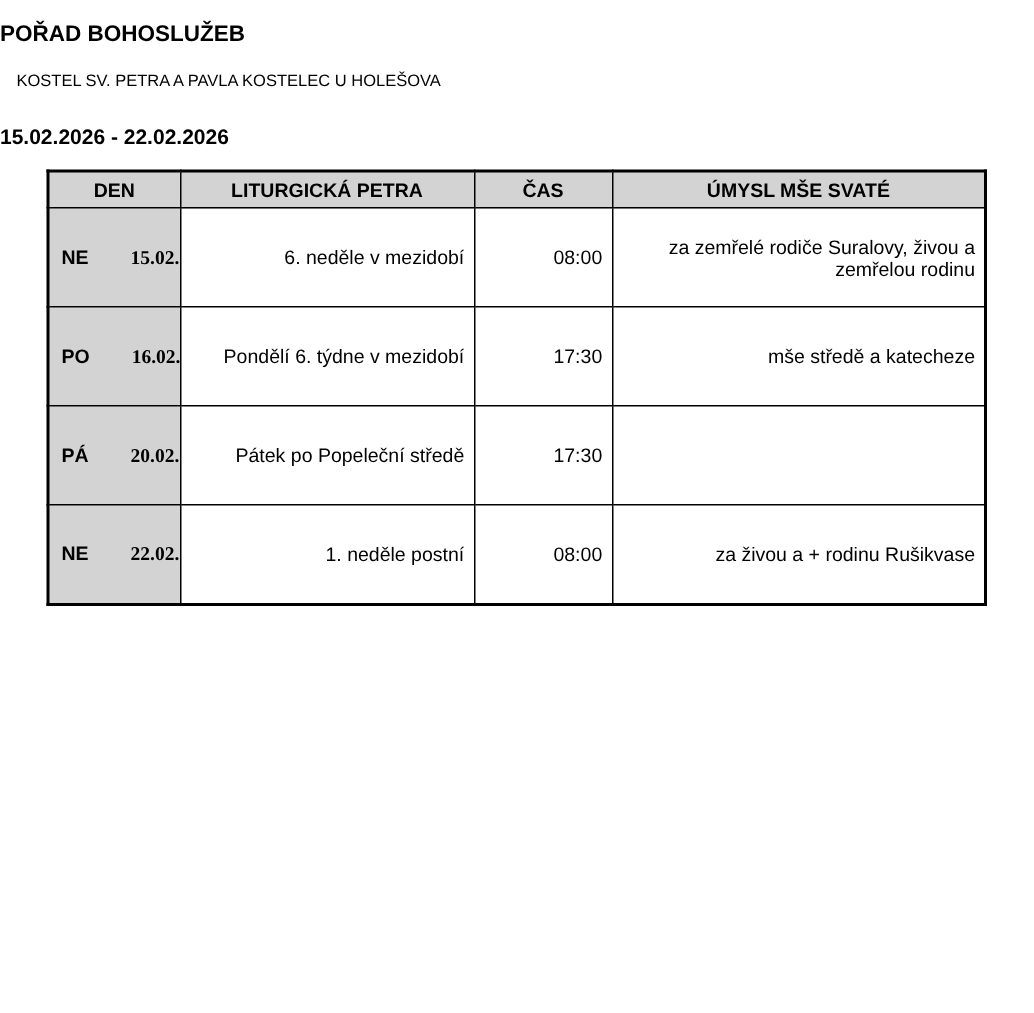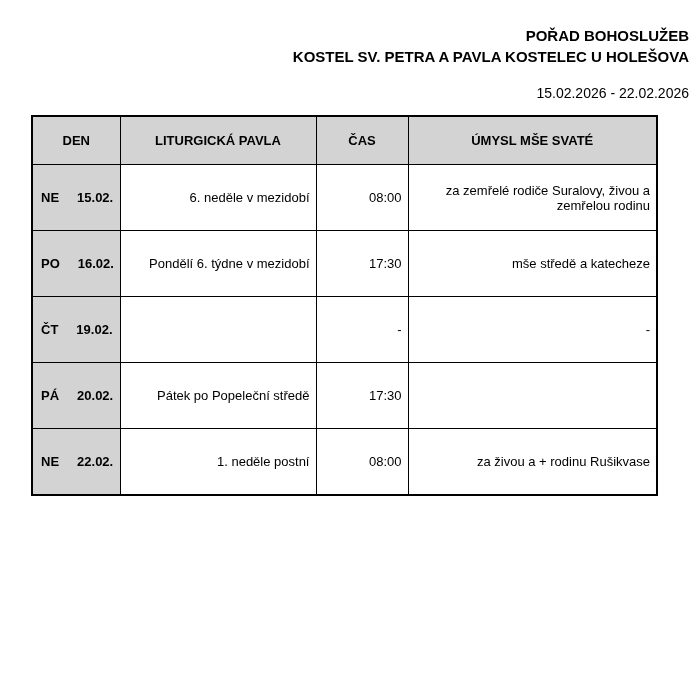--- a/index.html
+++ b/index.html
@@ -6,73 +6,74 @@
   html, body {
     margin: 0;
     padding: 0;
     width: 689px;
     height: 675px;
     background: #ffffff;
     color: #000000;
     font-family: "Liberation Sans", sans-serif;
   }
   .doc-header {
-    text-align: right;
-    padding-top: 25px;
+    text-align: left;
+    padding-top: 12px;
   }
   .doc-title {
     font-size: 15px;
     font-weight: bold;
     line-height: 21px;
     margin: 0;
   }
   .doc-subtitle {
-    font-size: 15px;
-    font-weight: bold;
+    font-size: 11px;
+    font-weight: normal;
     line-height: 21px;
-    margin: 0;
+    margin: 11px;
   }
   .doc-daterange {
     font-size: 14px;
-    font-weight: normal;
+    font-weight: bold;
     line-height: 20px;
     margin-top: 16px;
   }
   table.schedule {
     border-collapse: collapse;
     table-layout: fixed;
     width: 625px;
     margin: 12px auto 0 auto;
     border: 2px solid #000000;
   }
   .schedule th {
     background: #d3d3d3;
     border: 1px solid #000000;
     font-size: 13px;
     font-weight: bold;
     text-align: center;
     height: 20px;
-    padding: 16px 2px;
+    padding: 4px 2px;
   }
   .schedule td {
     border: 1px solid #000000;
     font-size: 13px;
     height: 66px;
     text-align: right;
     vertical-align: middle;
     padding: 2px 6px;
   }
   .schedule td.day {
     background: #d3d3d3;
     font-weight: bold;
     text-align: left;
     padding-left: 8px;
   }
   .schedule td.day .date {
-    margin-left: 18px;
+    margin-left: 28px;
+    font-family: Liberation Serif, serif;
   }
   col.c-den { width: 88px; }
   col.c-lit { width: 196px; }
   col.c-cas { width: 92px; }
   col.c-umy { width: 249px; }
 </style>
 </head>
 <body>
 
 <div class="doc-header">
@@ -84,45 +85,39 @@
 <table class="schedule">
   <colgroup>
     <col class="c-den">
     <col class="c-lit">
     <col class="c-cas">
     <col class="c-umy">
   </colgroup>
   <thead>
     <tr>
       <th>DEN</th>
-      <th>LITURGICKÁ PAVLA</th>
+      <th>LITURGICKÁ PETRA</th>
       <th>ČAS</th>
       <th>ÚMYSL MŠE SVATÉ</th>
     </tr>
   </thead>
   <tbody>
       <tr>
         <td class="day"><span>NE</span><span class="date">15.02.</span></td>
         <td>6. neděle v mezidobí</td>
         <td>08:00</td>
         <td>za zemřelé rodiče Suralovy, živou a zemřelou rodinu</td>
       </tr>
       <tr>
         <td class="day"><span>PO</span><span class="date">16.02.</span></td>
         <td>Pondělí 6. týdne v mezidobí</td>
         <td>17:30</td>
         <td>mše středě a katecheze</td>
       </tr>
       <tr>
-        <td class="day"><span>ČT</span><span class="date">19.02.</span></td>
-        <td></td>
-        <td>-</td>
-        <td>-</td>
-      </tr>
-      <tr>
         <td class="day"><span>PÁ</span><span class="date">20.02.</span></td>
         <td>Pátek po Popeleční středě</td>
         <td>17:30</td>
         <td></td>
       </tr>
       <tr>
         <td class="day"><span>NE</span><span class="date">22.02.</span></td>
         <td>1. neděle postní</td>
         <td>08:00</td>
         <td>za živou a + rodinu Rušikvase</td>

